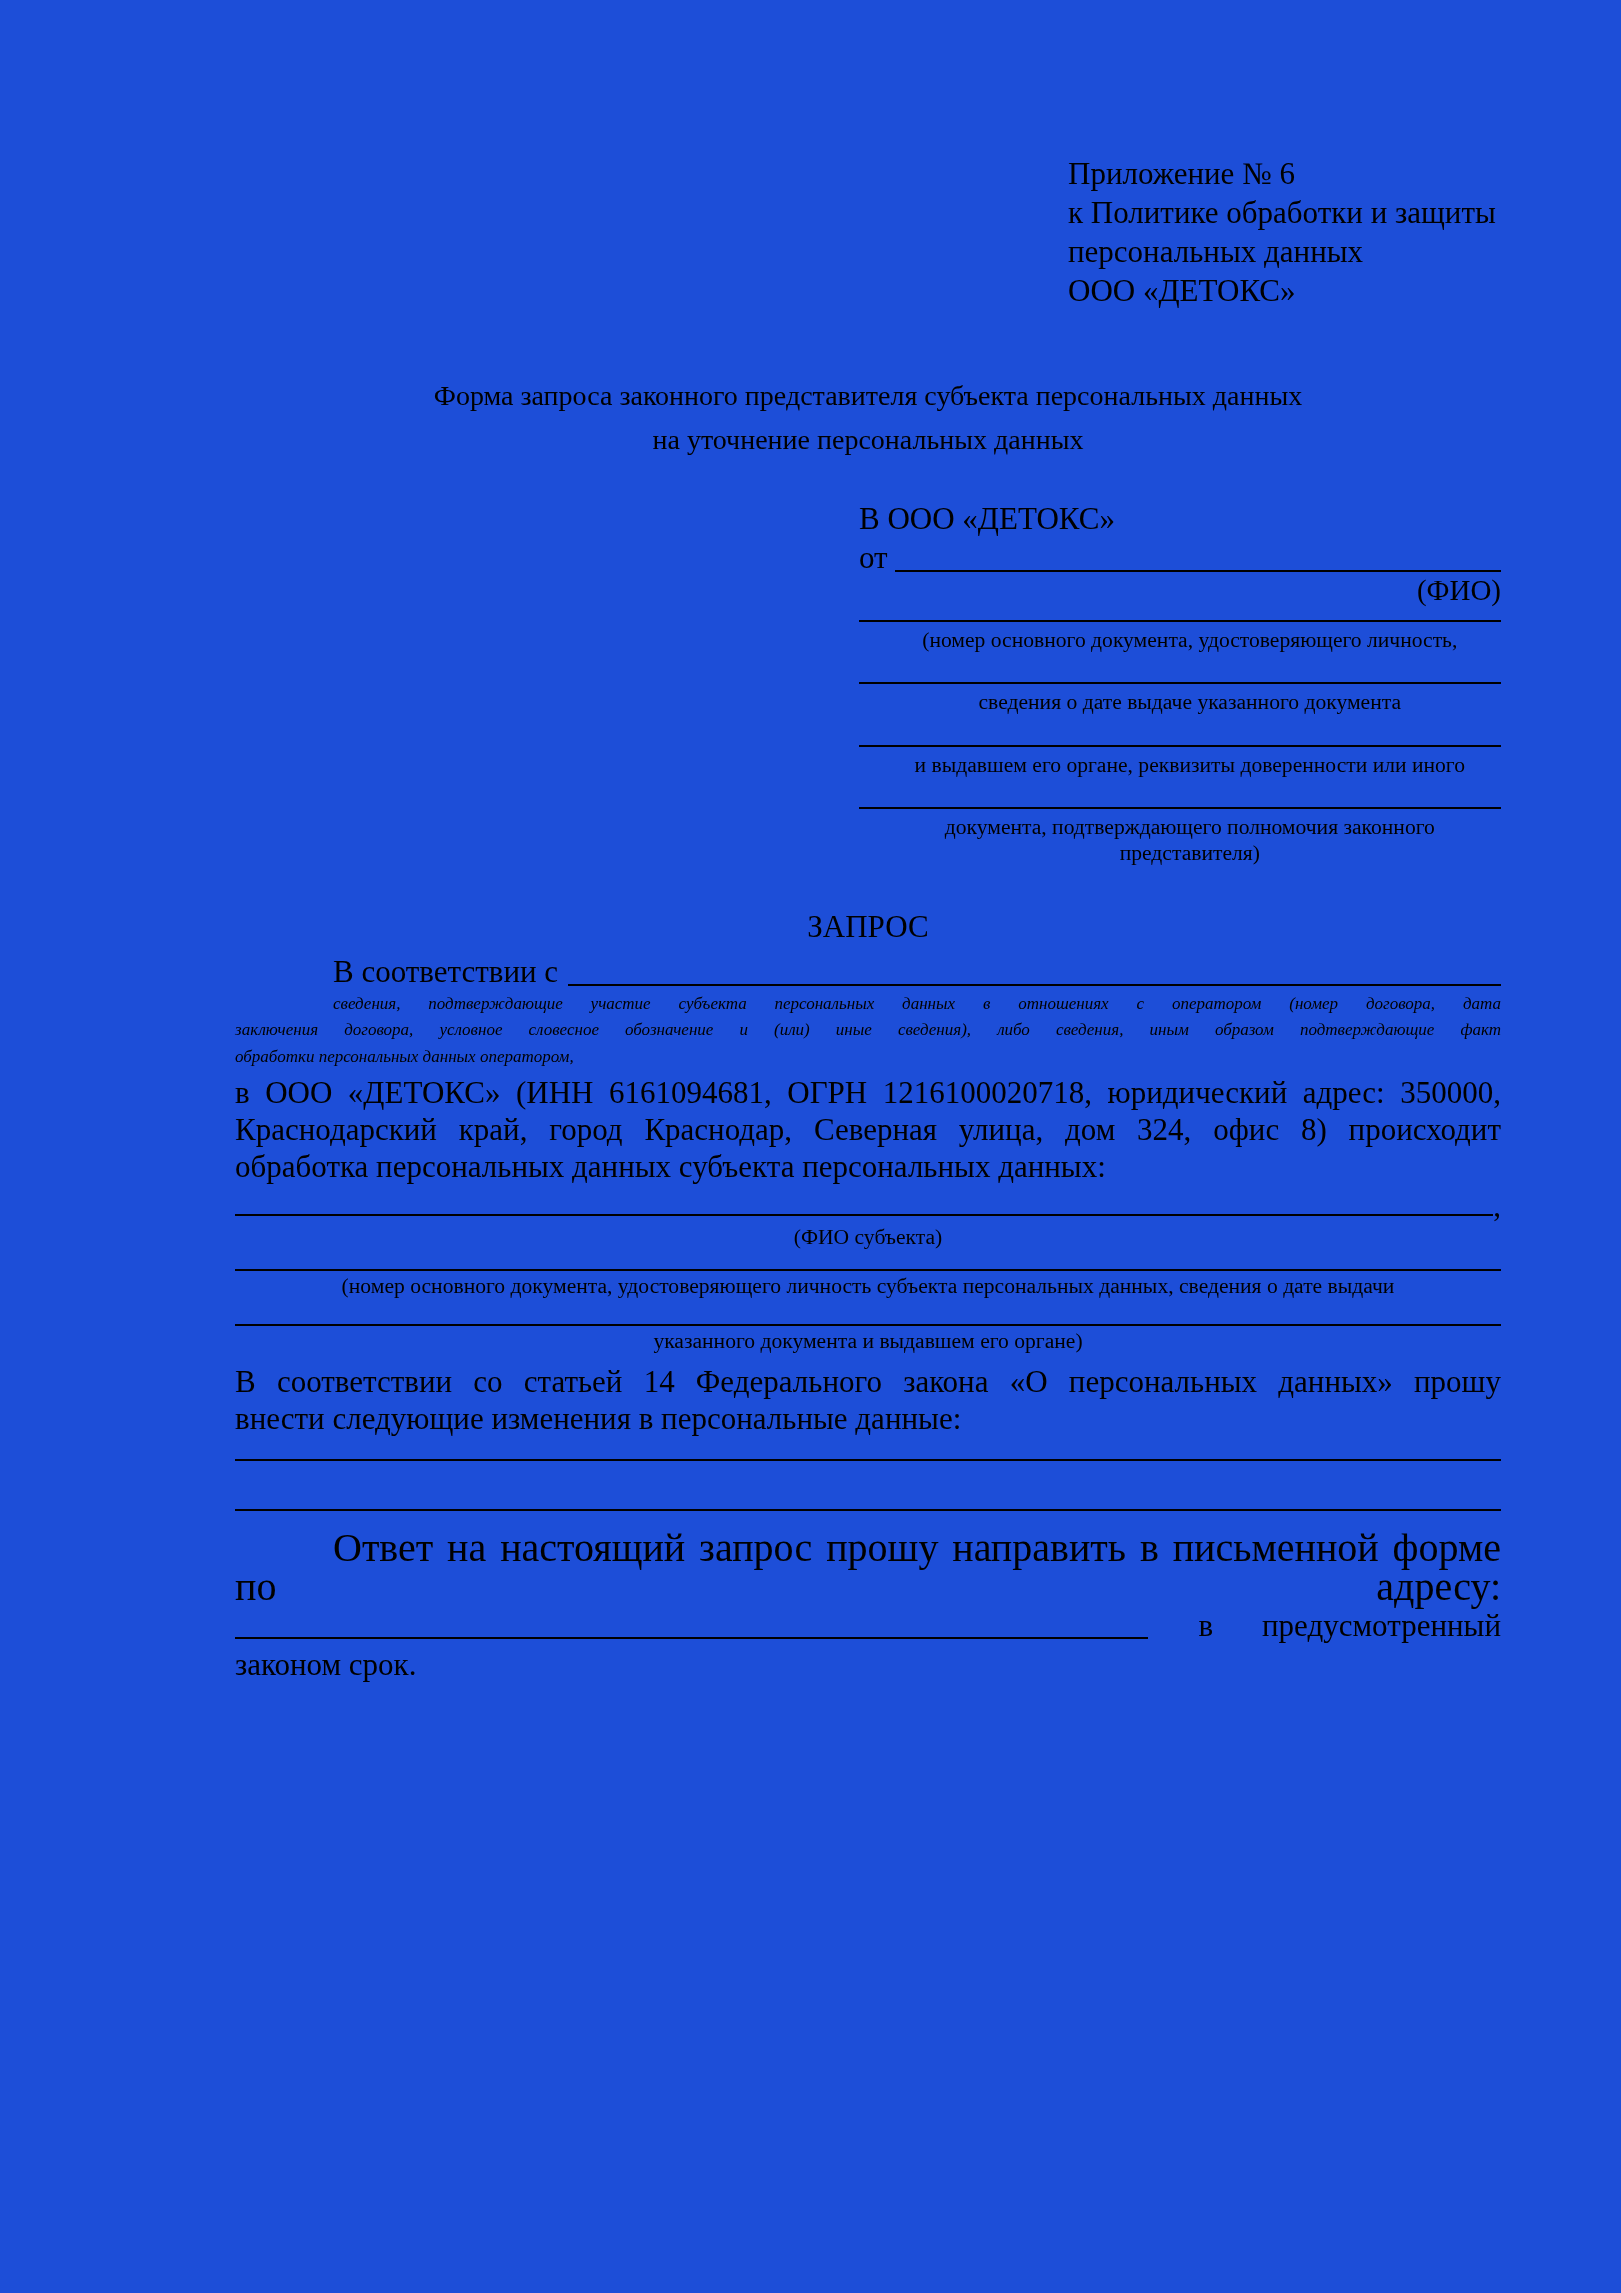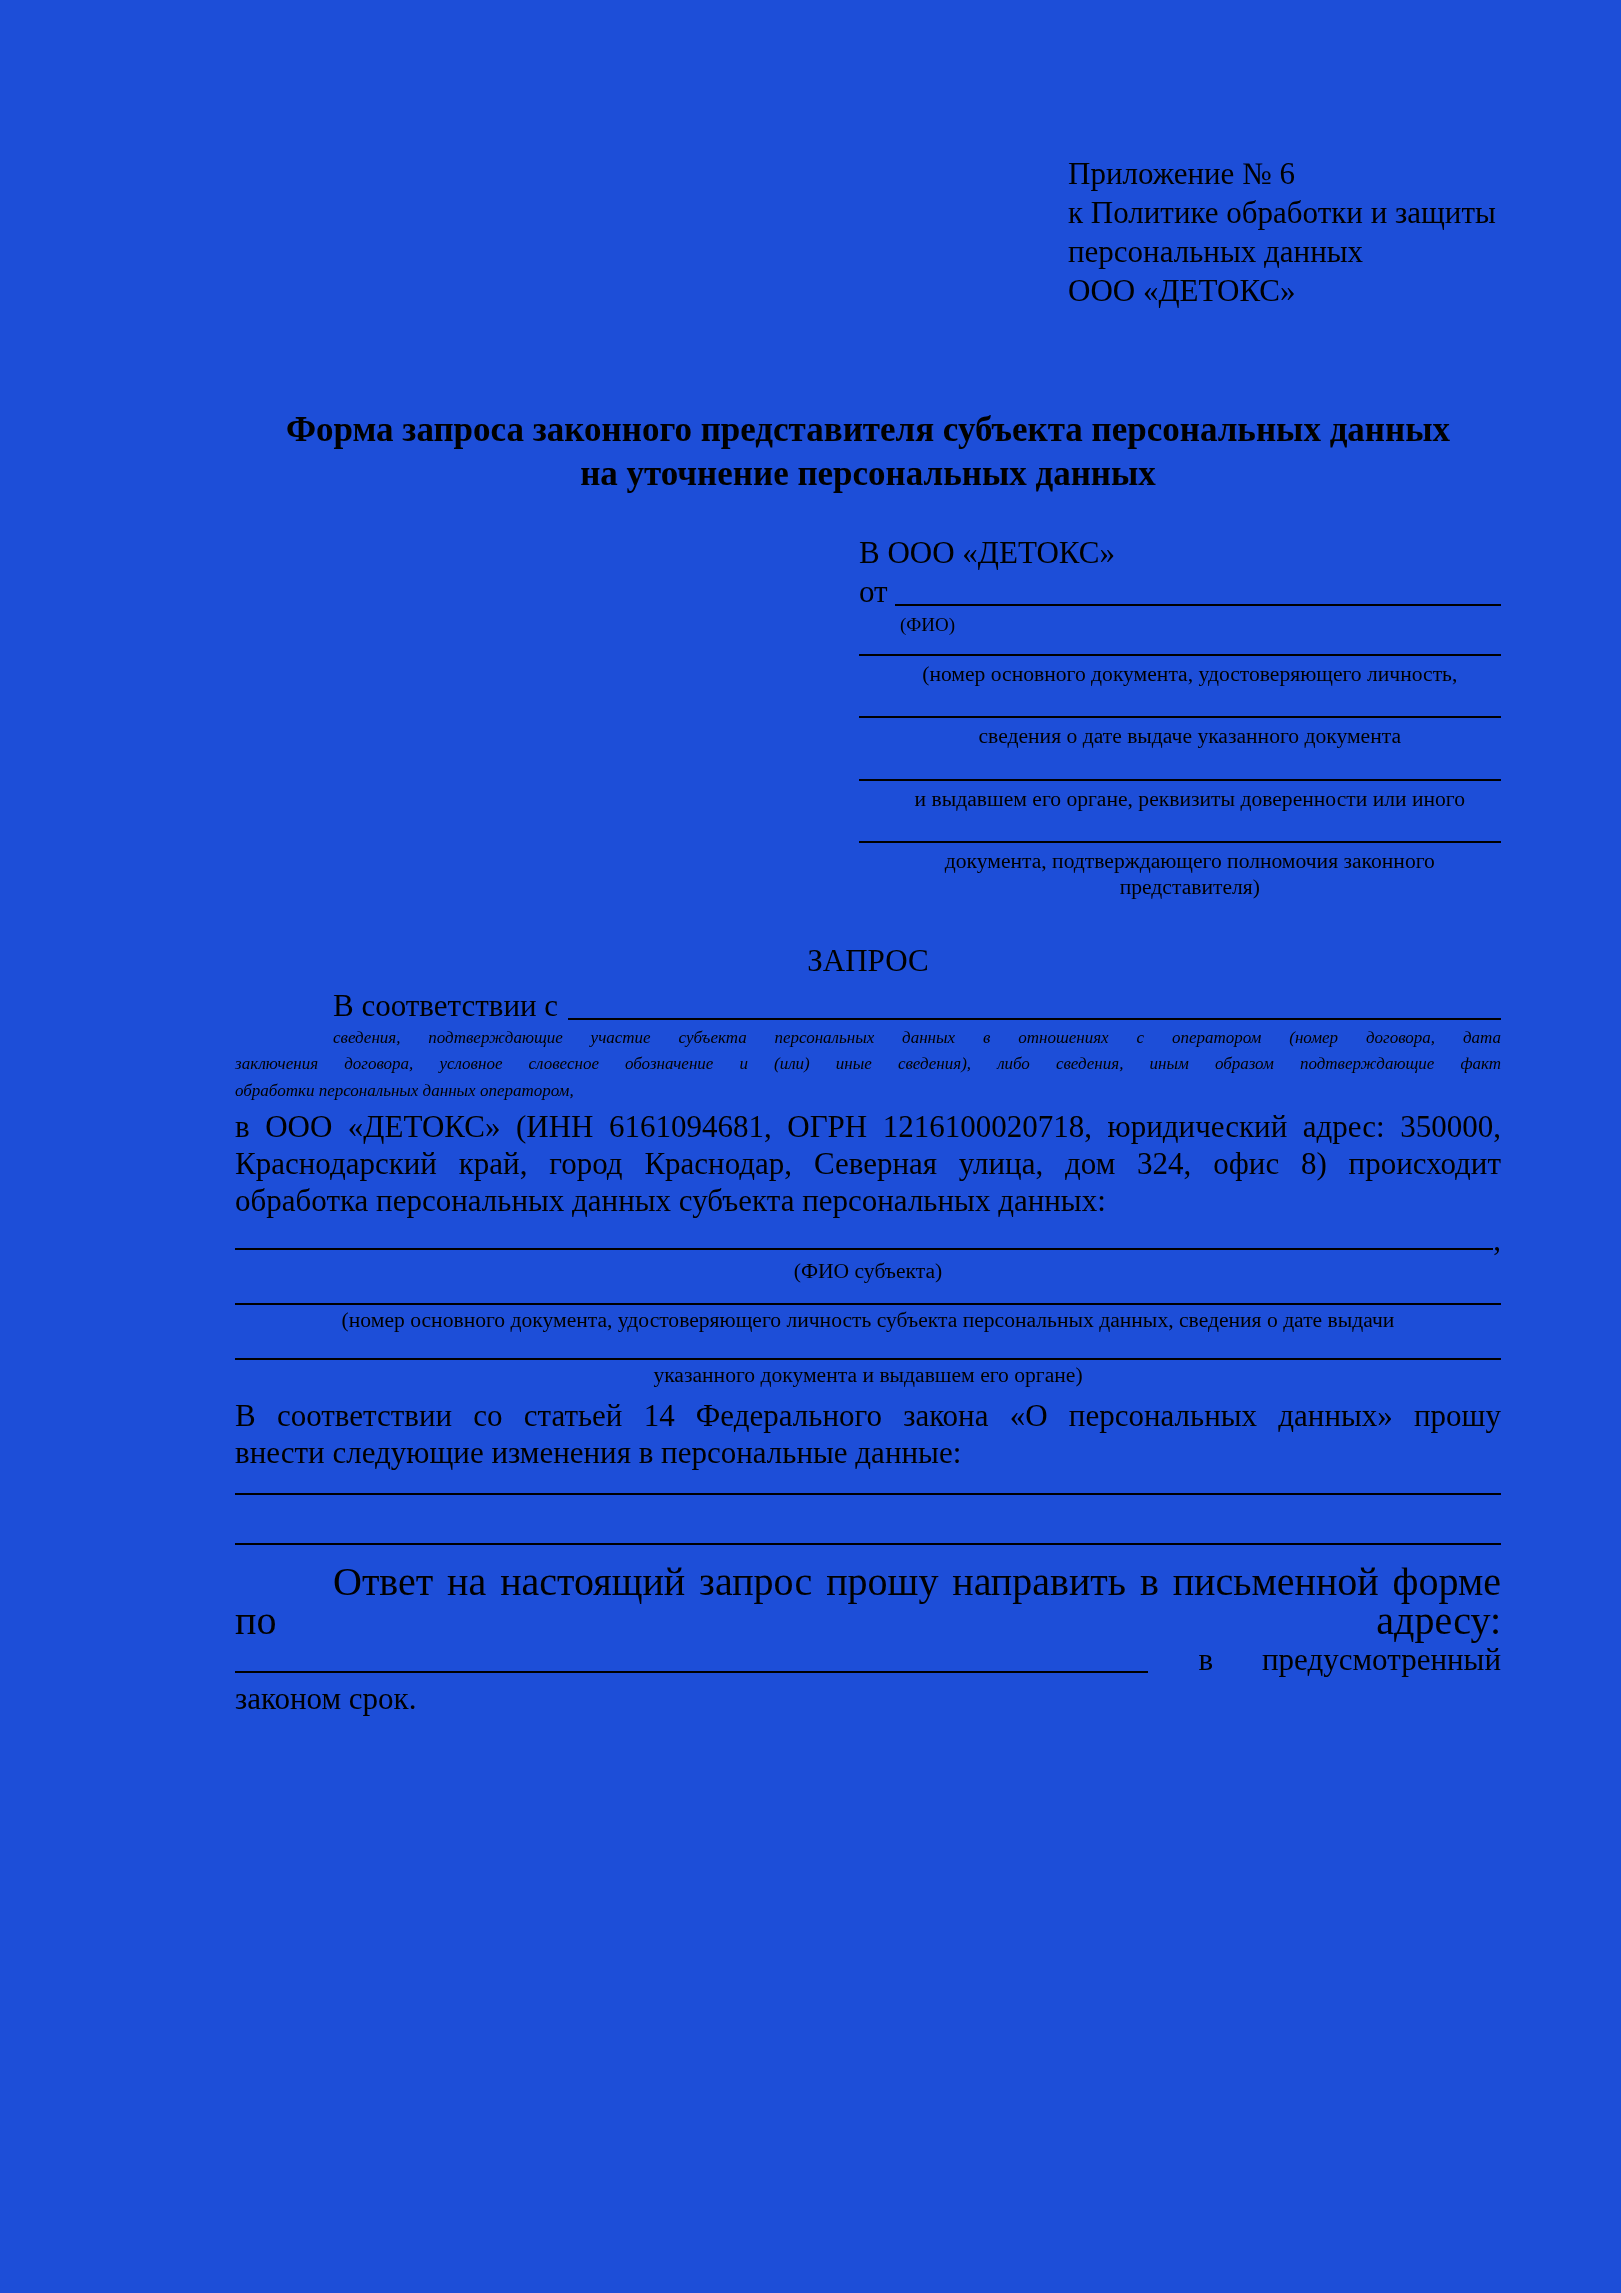--- a/index.html
+++ b/index.html
@@ -6,27 +6,27 @@
   html,body { background:#888; }
   .page {
     width:1621px; height:2294px;
     background:#1d4ed8; color:#000;
     padding:154px 120px 39px 235px;
     font-family:"Liberation Serif","DejaVu Serif",serif;
     font-size:31px; line-height:39px;
     position:relative; margin:0 auto;
   }
   .appendix { width:433px; margin-left:auto; white-space:nowrap; }
-  .doc-title { margin-top:98px; text-align:center; font-weight:bold; font-size:35px; line-height:44px; }
+  .doc-title { margin-top:64px; text-align:center; font-weight:normal; font-size:28px; line-height:44px; }
 
   .addr-block { width:642px; margin-left:auto; margin-top:37px; }
   .addr-row { display:flex; align-items:flex-end; }
   .fill { flex:1 1 auto; border-bottom:2.9px solid #000; }
   .addr-row .fill { margin-bottom:4.9px; margin-left:7.8px; }
-  .fio { text-align:left; font-size:19px; line-height:27.4px; padding-left:41px; }
+  .fio { text-align:right; font-size:29px; line-height:27.4px; padding-left:41px; }
   .blank { border-bottom:2.9px solid #000; }
   .b18 { height:17.6px; } .b32 { height:31px; }
   .fcap { font-size:21.6px; line-height:25.5px; text-align:center; margin-top:5.9px; padding-left:19.6px; }
 
   .zapros { text-align:center; margin-top:41px; }
   .intro { display:flex; align-items:flex-end; margin-top:5.9px; }
   .intro-label { margin-left:98px; white-space:nowrap; }
   .intro .fill { margin-bottom:4.9px; margin-left:9.8px; }
 
   .footnote { font-size:17px; line-height:26.5px; text-align:justify;font-style:italic; }

